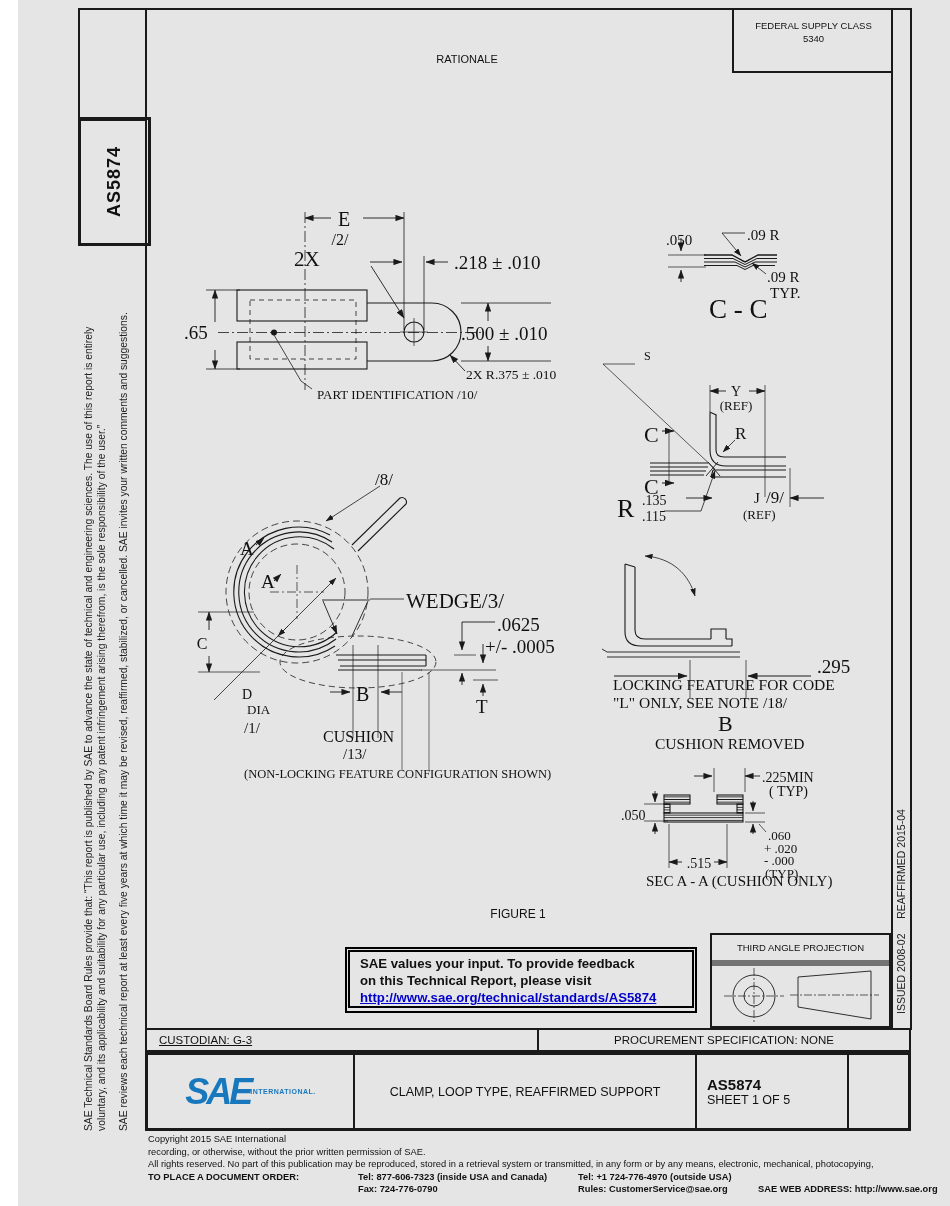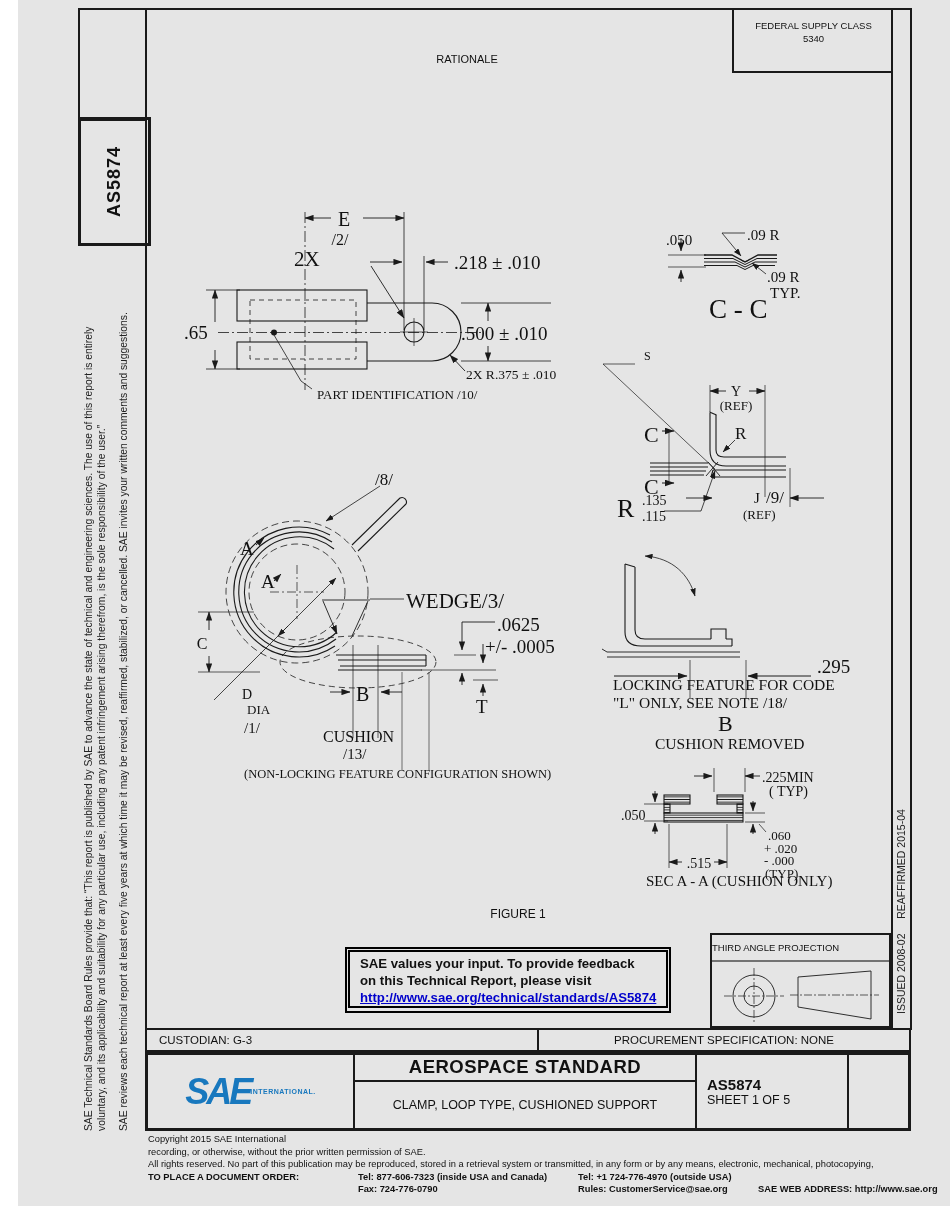--- a/index.html
+++ b/index.html
@@ -12,27 +12,27 @@
   #fscbox{left:714px;top:8px;width:159px;height:52px;border-left:2px solid #1a1a1a;border-bottom:2px solid #1a1a1a;font-size:9.5px;line-height:13px;padding-top:11px;}
   #emptytopbox{left:60px;top:8px;width:67px;height:109px;border:2px solid #1a1a1a;border-right:none;}
   #asbox{left:60px;top:117px;width:67px;height:123px;border:3px solid #1a1a1a;display:flex;align-items:center;justify-content:center;}
   #asbox span{transform:rotate(-90deg);font-weight:bold;font-size:18px;letter-spacing:1px;white-space:nowrap;}
   #leftdisclaimer{left:64px;top:1131px;width:884px;transform:rotate(-90deg);transform-origin:0 0;font-size:10.3px;line-height:13px;color:#222;}
   #leftdisclaimer .p2{margin-top:9px;}
   #issuedtxt{left:877px;top:1014px;width:320px;transform:rotate(-90deg);transform-origin:0 0;font-size:10.5px;white-space:nowrap;color:#222;}
   #rationale{left:127px;top:53px;width:644px;font-size:11px;}
   #rationaletext{left:152px;top:84px;font-size:11px;}
   #figcaption{left:127px;top:907px;width:746px;font-size:12px;}
-  #feedback{left:327px;top:947px;width:326px;height:66px;border:2px solid #000;box-sizing:border-box;}
+  #feedback{left:327px;top:947px;width:352px;height:66px;border:2px solid #000;box-sizing:border-box;}
   #feedback .inner{margin:1px;border:2px solid #000;height:58px;box-sizing:border-box;padding:3px 10px;font-size:13.2px;font-weight:bold;line-height:17px;}
   #feedback a{color:#0000cc;text-decoration:underline;}
   #tapbox{left:692px;top:933px;width:181px;height:95px;border:2px solid #1a1a1a;box-sizing:border-box;}
-  #tapbox .lbl{border-bottom:2px solid #737373;height:25px;line-height:25px;font-size:9.5px;text-align:left;}
+  #tapbox .lbl{border-bottom:6px solid #737373;height:25px;line-height:25px;font-size:9.5px;text-align:center;}
   #rowA{left:127px;top:1028px;width:766px;height:24px;border:2px solid #1a1a1a;box-sizing:border-box;display:flex;}
-  #rowA .c1{width:378px;border-right:2px solid #1a1a1a;padding-left:12px;line-height:20px;font-size:11.5px;}
+  #rowA .c1{width:378px;border-right:2px solid #1a1a1a;padding-left:12px;line-height:20px;font-size:11.5px;text-decoration:underline;}
   #rowA .c2{flex:1;text-align:center;line-height:20px;font-size:11.5px;}
   #rowB{left:127px;top:1052px;width:766px;height:79px;border:3px solid #1a1a1a;box-sizing:border-box;display:flex;}
   #rowB .logo{width:205px;border-right:2px solid #1a1a1a;display:flex;flex-direction:row;align-items:center;justify-content:center;}
   #rowB .mid{width:340px;border-right:2px solid #1a1a1a;display:flex;flex-direction:column;}
   #rowB .mid .t1{height:25px;border-bottom:2px solid #1a1a1a;text-align:center;font-weight:bold;font-size:18.5px;line-height:24px;letter-spacing:.5px;}
   #rowB .mid .t2{flex:1;display:flex;align-items:center;justify-content:center;font-size:12.5px;}
   #rowB .num{width:140px;border-right:2px solid #1a1a1a;display:flex;flex-direction:column;justify-content:center;padding-left:10px;}
   #rowB .num .n1{font-weight:bold;font-size:15px;}
   #rowB .num .n2{font-size:12.5px;}
   #rowB .blank{flex:1;}
@@ -91,22 +91,21 @@
   <div id="rowA" class="abs">
     <div class="c1">CUSTODIAN: G-3</div>
     <div class="c2">PROCUREMENT SPECIFICATION: NONE</div>
   </div>
   <div id="rowB" class="abs">
     <div class="logo">
       <div class="saelogo">SAE</div>
       <div class="saesub">INTERNATIONAL.</div>
     </div>
     <div class="mid">
-      <div class="t1">AEROSPACE STANDARD</div>
-      <div class="t2">CLAMP, LOOP TYPE, CUSHIONED SUPPORT</div>
+      <div class="t2">CLAMP, LOOP TYPE, REAFFIRMED SUPPORT</div>
     </div>
     <div class="num">
       <div class="n1">AS5874</div>
       <div class="n2">SHEET 1 OF 5</div>
     </div>
     <div class="blank"></div>
   </div>
 
   <div id="copyr" class="abs">
     <div>Copyright 2015 SAE International</div>

